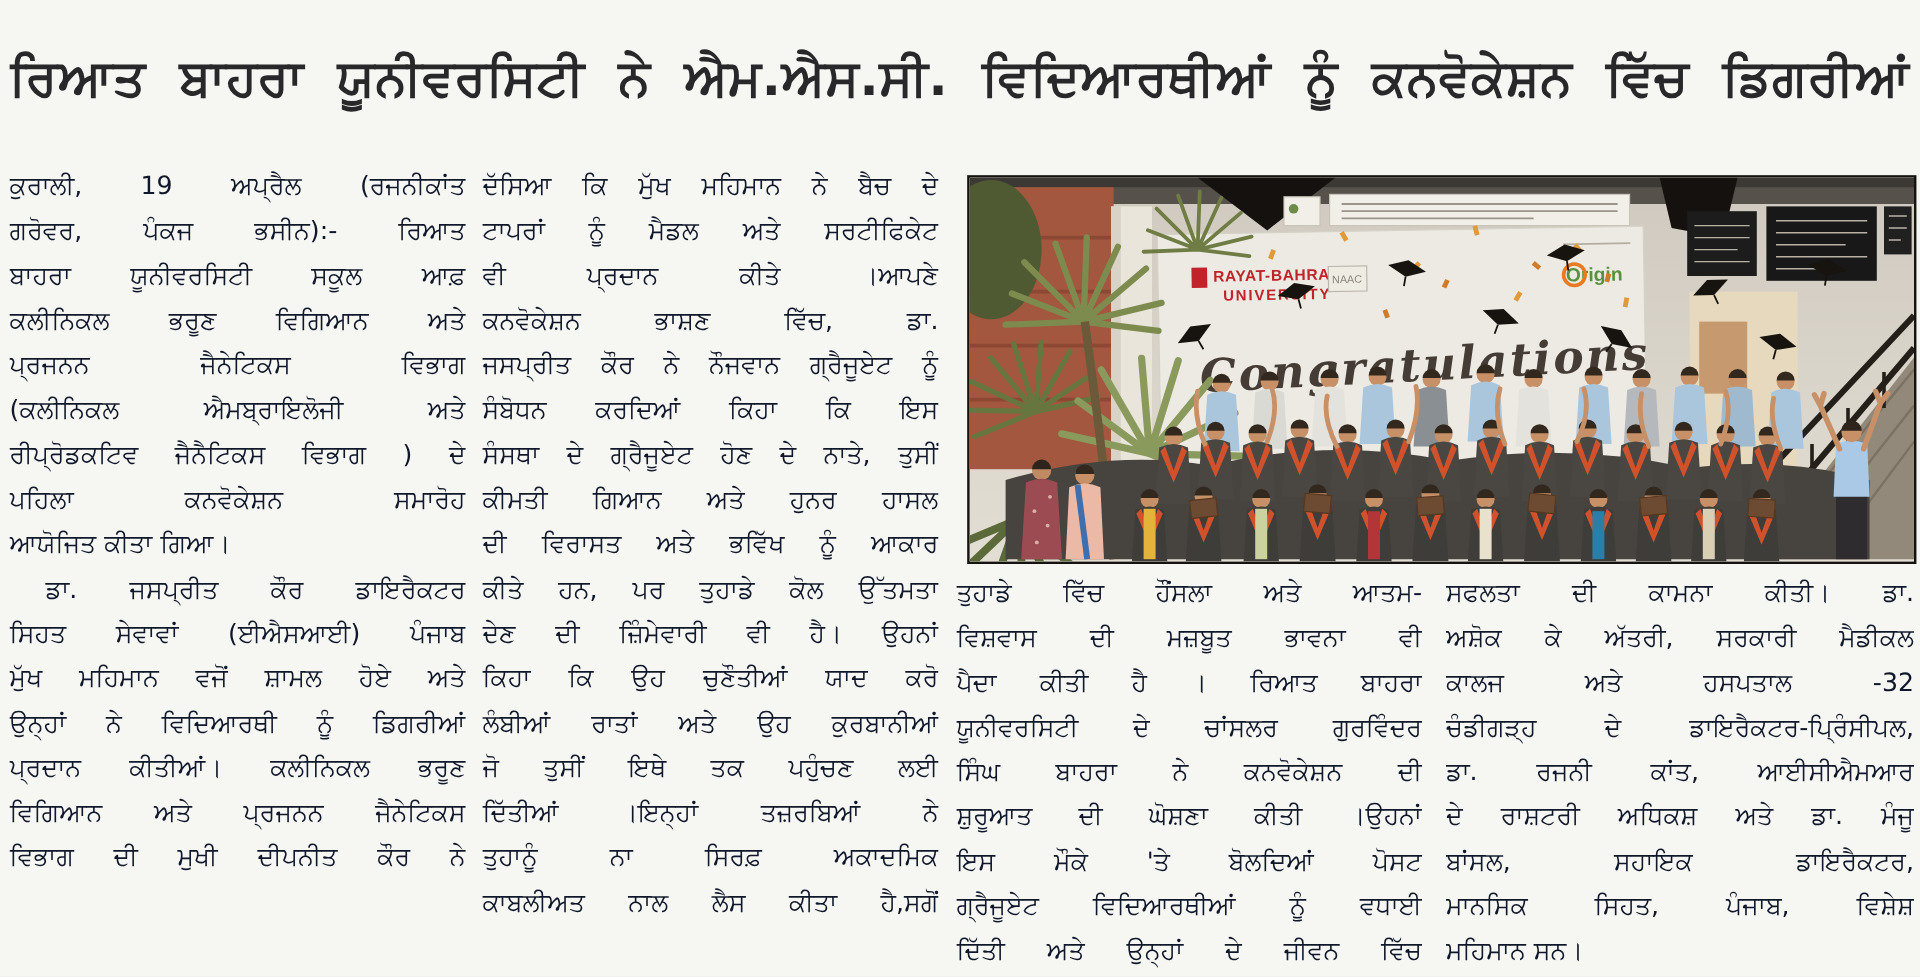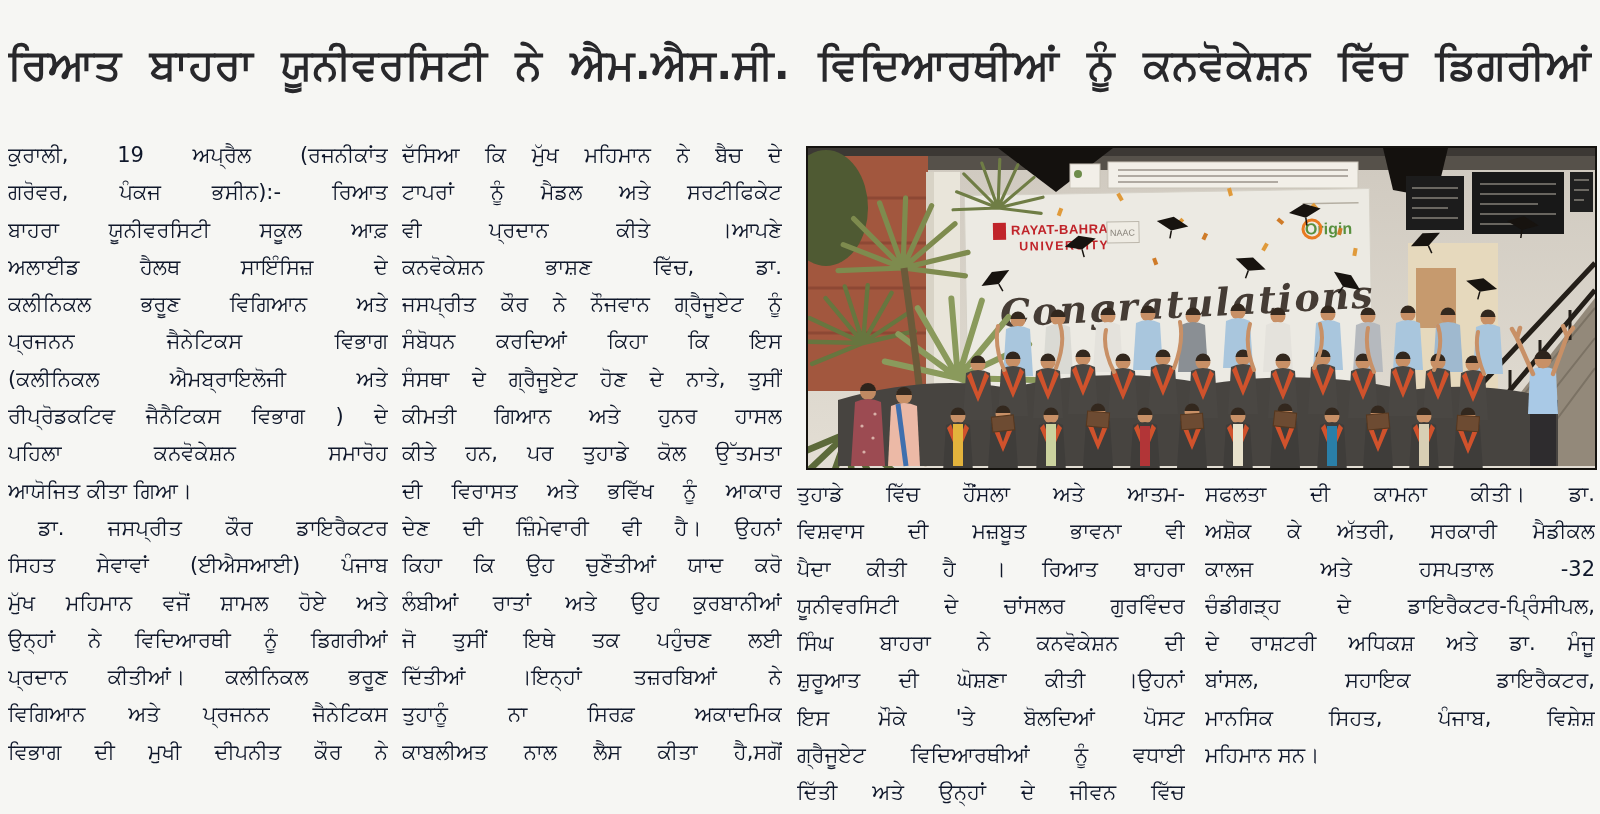--- a/index.html
+++ b/index.html
@@ -38,21 +38,20 @@
 <body>
 
 <div class="page">
 
   <h1 class="headline">ਰਿਆਤ ਬਾਹਰਾ ਯੂਨੀਵਰਸਿਟੀ ਨੇ ਐਮ.ਐਸ.ਸੀ. ਵਿਦਿਆਰਥੀਆਂ ਨੂੰ ਕਨਵੋਕੇਸ਼ਨ ਵਿੱਚ ਡਿਗਰੀਆਂ ਪ੍ਰਦਾਨ ਕੀਤੀਆਂ</h1>
 
   <div class="col c1">
       <div class="tline">ਕੁਰਾਲੀ, 19 ਅਪ੍ਰੈਲ (ਰਜਨੀਕਾਂਤ</div>
       <div class="tline">ਗਰੋਵਰ, ਪੰਕਜ ਭਸੀਨ):- ਰਿਆਤ</div>
       <div class="tline">ਬਾਹਰਾ ਯੂਨੀਵਰਸਿਟੀ ਸਕੂਲ ਆਫ਼</div>
-      <div class="tline">ਅਲਾਈਡ ਹੈਲਥ ਸਾਇੰਸਿਜ਼ ਦੇ</div>
       <div class="tline">ਕਲੀਨਿਕਲ ਭਰੂਣ ਵਿਗਿਆਨ ਅਤੇ</div>
       <div class="tline">ਪ੍ਰਜਨਨ ਜੈਨੇਟਿਕਸ ਵਿਭਾਗ</div>
       <div class="tline">(ਕਲੀਨਿਕਲ ਐਮਬ੍ਰਾਇਲੋਜੀ ਅਤੇ</div>
       <div class="tline">ਰੀਪ੍ਰੋਡਕਟਿਵ ਜੈਨੈਟਿਕਸ ਵਿਭਾਗ ) ਦੇ</div>
       <div class="tline">ਪਹਿਲਾ ਕਨਵੋਕੇਸ਼ਨ ਸਮਾਰੋਹ</div>
       <div class="tline end">ਆਯੋਜਿਤ ਕੀਤਾ ਗਿਆ।</div>
       <div class="tline ind">ਡਾ. ਜਸਪ੍ਰੀਤ ਕੌਰ ਡਾਇਰੈਕਟਰ</div>
       <div class="tline">ਸਿਹਤ ਸੇਵਾਵਾਂ (ਈਐਸਆਈ) ਪੰਜਾਬ</div>
       <div class="tline">ਮੁੱਖ ਮਹਿਮਾਨ ਵਜੋਂ ਸ਼ਾਮਲ ਹੋਏ ਅਤੇ</div>
       <div class="tline">ਉਨ੍ਹਾਂ ਨੇ ਵਿਦਿਆਰਥੀ ਨੂੰ ਡਿਗਰੀਆਂ</div>
@@ -62,22 +61,22 @@
     </div>
   <div class="col c2">
       <div class="tline">ਦੱਸਿਆ ਕਿ  ਮੁੱਖ ਮਹਿਮਾਨ ਨੇ ਬੈਚ ਦੇ</div>
       <div class="tline">ਟਾਪਰਾਂ ਨੂੰ ਮੈਡਲ ਅਤੇ ਸਰਟੀਫਿਕੇਟ</div>
       <div class="tline">ਵੀ ਪ੍ਰਦਾਨ ਕੀਤੇ ।ਆਪਣੇ</div>
       <div class="tline">ਕਨਵੋਕੇਸ਼ਨ ਭਾਸ਼ਣ ਵਿੱਚ, ਡਾ.</div>
       <div class="tline">ਜਸਪ੍ਰੀਤ ਕੌਰ ਨੇ ਨੌਜਵਾਨ ਗ੍ਰੈਜੂਏਟ ਨੂੰ</div>
       <div class="tline">ਸੰਬੋਧਨ ਕਰਦਿਆਂ ਕਿਹਾ ਕਿ ਇਸ</div>
       <div class="tline">ਸੰਸਥਾ ਦੇ ਗ੍ਰੈਜੂਏਟ ਹੋਣ ਦੇ ਨਾਤੇ, ਤੁਸੀਂ</div>
       <div class="tline">ਕੀਮਤੀ ਗਿਆਨ ਅਤੇ ਹੁਨਰ ਹਾਸਲ</div>
+      <div class="tline">ਦੀ ਵਿਰਾਸਤ ਅਤੇ ਭਵਿੱਖ ਨੂੰ ਆਕਾਰ</div>
       <div class="tline">ਕੀਤੇ ਹਨ, ਪਰ ਤੁਹਾਡੇ ਕੋਲ ਉੱਤਮਤਾ</div>
-      <div class="tline">ਦੀ ਵਿਰਾਸਤ ਅਤੇ ਭਵਿੱਖ ਨੂੰ ਆਕਾਰ</div>
       <div class="tline">ਦੇਣ ਦੀ ਜ਼ਿੰਮੇਵਾਰੀ ਵੀ ਹੈ। ਉਹਨਾਂ</div>
       <div class="tline">ਕਿਹਾ  ਕਿ ਉਹ ਚੁਣੌਤੀਆਂ ਯਾਦ ਕਰੋ</div>
       <div class="tline">ਲੰਬੀਆਂ ਰਾਤਾਂ ਅਤੇ ਉਹ ਕੁਰਬਾਨੀਆਂ</div>
       <div class="tline">ਜੋ ਤੁਸੀਂ ਇਥੇ ਤਕ ਪਹੁੰਚਣ ਲਈ</div>
       <div class="tline">ਦਿੱਤੀਆਂ ।ਇਨ੍ਹਾਂ ਤਜ਼ਰਬਿਆਂ ਨੇ</div>
       <div class="tline">ਤੁਹਾਨੂੰ ਨਾ ਸਿਰਫ਼ ਅਕਾਦਮਿਕ</div>
       <div class="tline">ਕਾਬਲੀਅਤ ਨਾਲ ਲੈਸ ਕੀਤਾ ਹੈ,ਸਗੋਂ</div>
     </div>
 
   <figure class="photo">
@@ -325,19 +324,20 @@
       <div class="tline">ਸ਼ੁਰੂਆਤ ਦੀ ਘੋਸ਼ਣਾ ਕੀਤੀ ।ਉਹਨਾਂ</div>
       <div class="tline">ਇਸ ਮੌਕੇ 'ਤੇ ਬੋਲਦਿਆਂ  ਪੋਸਟ</div>
       <div class="tline">ਗ੍ਰੈਜੂਏਟ ਵਿਦਿਆਰਥੀਆਂ ਨੂੰ ਵਧਾਈ</div>
       <div class="tline">ਦਿੱਤੀ ਅਤੇ ਉਨ੍ਹਾਂ ਦੇ ਜੀਵਨ ਵਿੱਚ</div>
     </div>
   <div class="col c4">
       <div class="tline">ਸਫਲਤਾ ਦੀ ਕਾਮਨਾ ਕੀਤੀ। ਡਾ.</div>
       <div class="tline">ਅਸ਼ੋਕ ਕੇ ਅੱਤਰੀ, ਸਰਕਾਰੀ ਮੈਡੀਕਲ</div>
       <div class="tline">ਕਾਲਜ ਅਤੇ ਹਸਪਤਾਲ -32</div>
       <div class="tline">ਚੰਡੀਗੜ੍ਹ ਦੇ ਡਾਇਰੈਕਟਰ-ਪ੍ਰਿੰਸੀਪਲ,</div>
+      <div class="tline">ਡਾ. ਰਜਨੀ ਕਾਂਤ, ਆਈਸੀਐਮਆਰ</div>
       <div class="tline">ਦੇ ਰਾਸ਼ਟਰੀ ਅਧਿਕਸ਼ ਅਤੇ ਡਾ. ਮੰਜੂ</div>
       <div class="tline">ਬਾਂਸਲ, ਸਹਾਇਕ ਡਾਇਰੈਕਟਰ,</div>
       <div class="tline">ਮਾਨਸਿਕ ਸਿਹਤ, ਪੰਜਾਬ, ਵਿਸ਼ੇਸ਼</div>
       <div class="tline end">ਮਹਿਮਾਨ ਸਨ।</div>
     </div>
 
 </div>
 
 </body></html>

